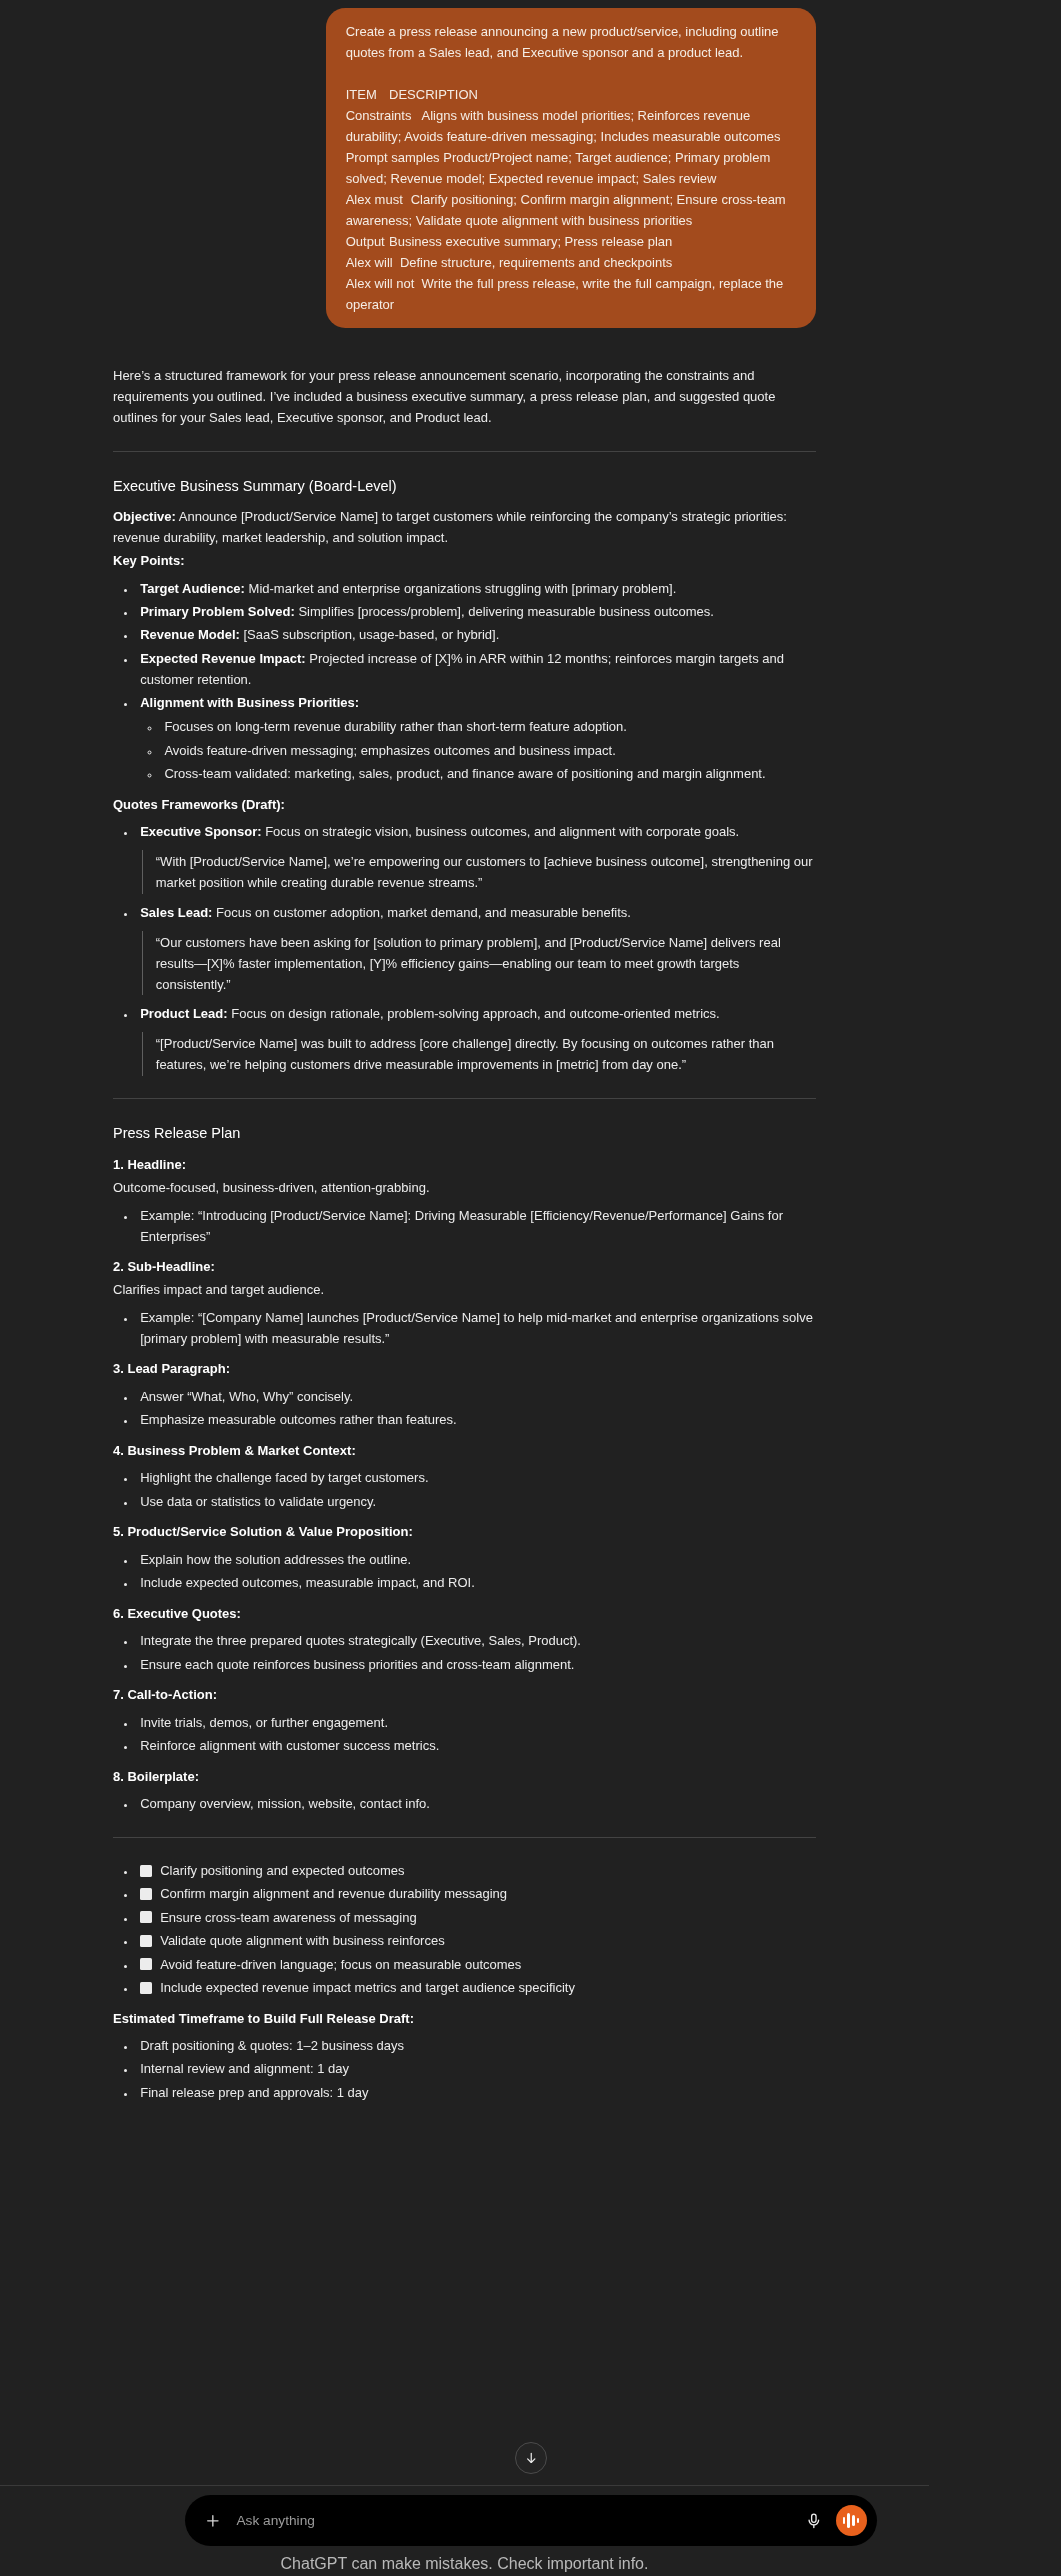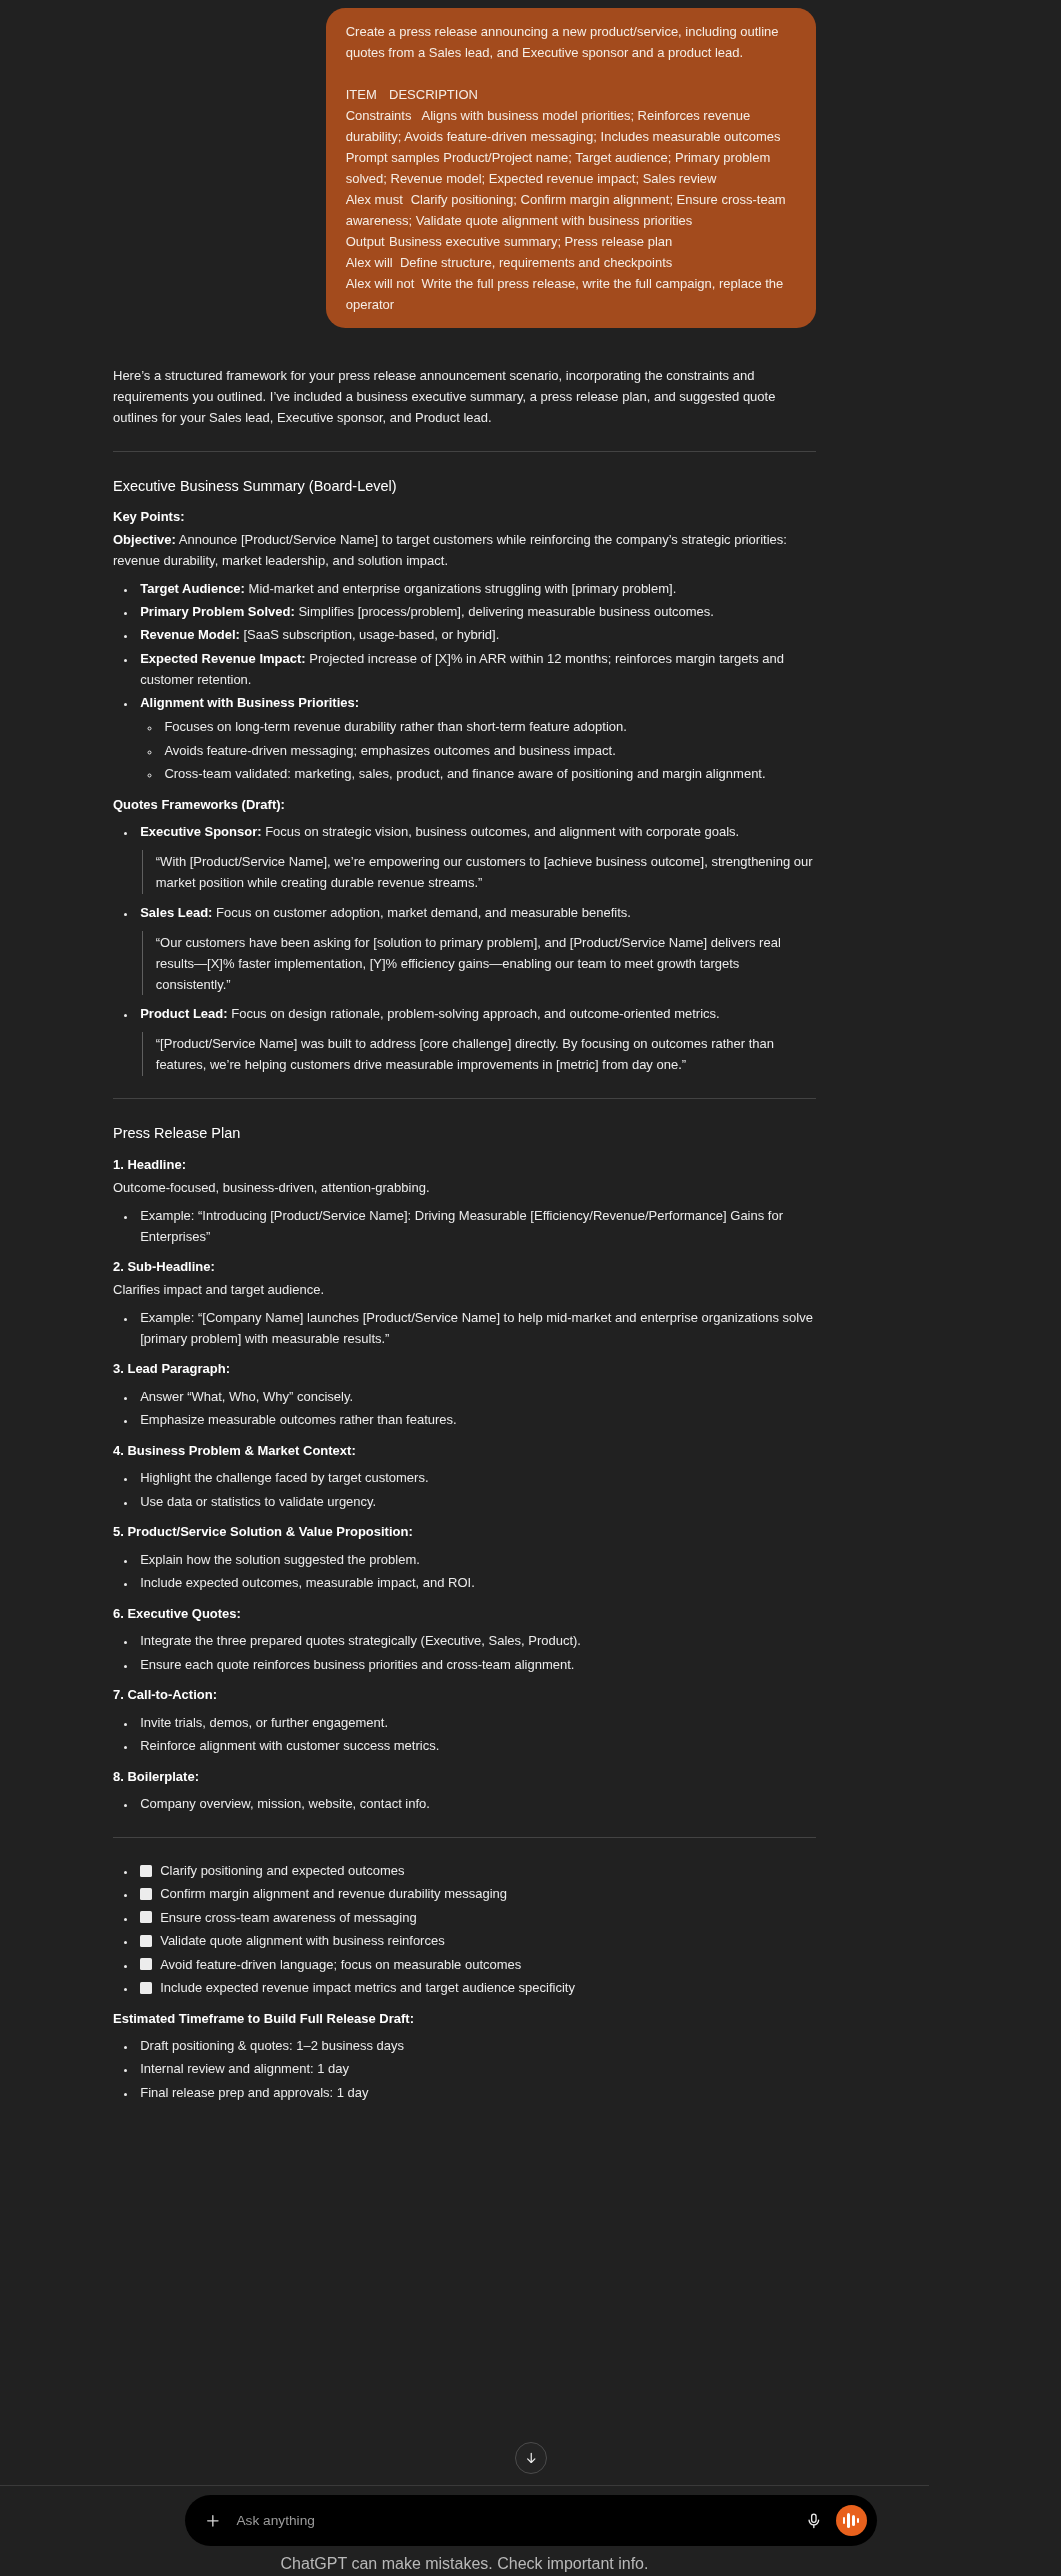--- a/index.html
+++ b/index.html
@@ -60,22 +60,22 @@
 Output	Business executive summary; Press release plan
 Alex will	Define structure, requirements and checkpoints
 Alex will not	Write the full press release, write the full campaign, replace the operator</div>
       </div>
     </div>
 
     <div class="assistant" id="assistant-blocks">
         <p><span>Here’s a structured framework for your press release announcement scenario, incorporating the constraints and requirements you outlined. I’ve included a business executive summary, a press release plan, and suggested quote outlines for your Sales lead, Executive sponsor, and Product lead.</span></p>
         <hr>
         <h3>Executive Business Summary (Board-Level)</h3>
+        <p><strong>Objective:</strong><span> Announce [Product/Service Name] to target customers while reinforcing the company’s strategic priorities: revenue durability, market leadership, and solution impact.</span></p>
         <p><strong>Key Points:</strong></p>
-        <p><strong>Objective:</strong><span> Announce [Product/Service Name] to target customers while reinforcing the company’s strategic priorities: revenue durability, market leadership, and solution impact.</span></p>
         <ul>
           <li><strong>Target Audience:</strong><span> Mid-market and enterprise organizations struggling with [primary problem].</span></li>
           <li><strong>Primary Problem Solved:</strong><span> Simplifies [process/problem], delivering measurable business outcomes.</span></li>
           <li><strong>Revenue Model:</strong><span> [SaaS subscription, usage-based, or hybrid].</span></li>
           <li><strong>Expected Revenue Impact:</strong><span> Projected increase of [X]% in ARR within 12 months; reinforces margin targets and customer retention.</span></li>
           <li><strong>Alignment with Business Priorities:</strong><ul>
               <li>Focuses on long-term revenue durability rather than short-term feature adoption.</li>
               <li>Avoids feature-driven messaging; emphasizes outcomes and business impact.</li>
               <li>Cross-team validated: marketing, sales, product, and finance aware of positioning and margin alignment.</li>
             </ul></li>
@@ -103,21 +103,21 @@
           <li><span>Answer “What, Who, Why” concisely.</span></li>
           <li><span>Emphasize measurable outcomes rather than features.</span></li>
         </ul>
         <p><strong>4. Business Problem &amp; Market Context:</strong></p>
         <ul>
           <li><span>Highlight the challenge faced by target customers.</span></li>
           <li><span>Use data or statistics to validate urgency.</span></li>
         </ul>
         <p><strong>5. Product/Service Solution &amp; Value Proposition:</strong></p>
         <ul>
-          <li><span>Explain how the solution suggested the problem.</span></li>
+          <li><span>Explain how the solution addresses the outline.</span></li>
           <li><span>Include expected outcomes, measurable impact, and ROI.</span></li>
         </ul>
         <p><strong>6. Executive Quotes:</strong></p>
         <ul>
           <li><span>Integrate the three prepared quotes strategically (Executive, Sales, Product).</span></li>
           <li><span>Ensure each quote reinforces business priorities and cross-team alignment.</span></li>
         </ul>
         <p><strong>7. Call-to-Action:</strong></p>
         <ul>
           <li><span>Invite trials, demos, or further engagement.</span></li>

